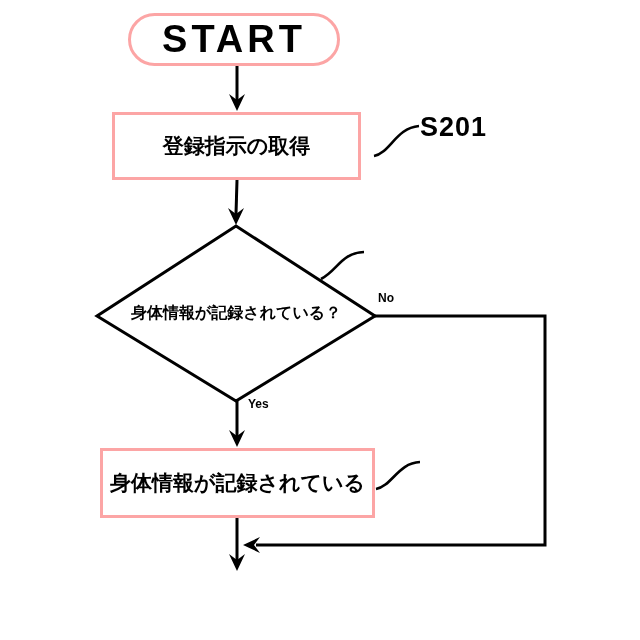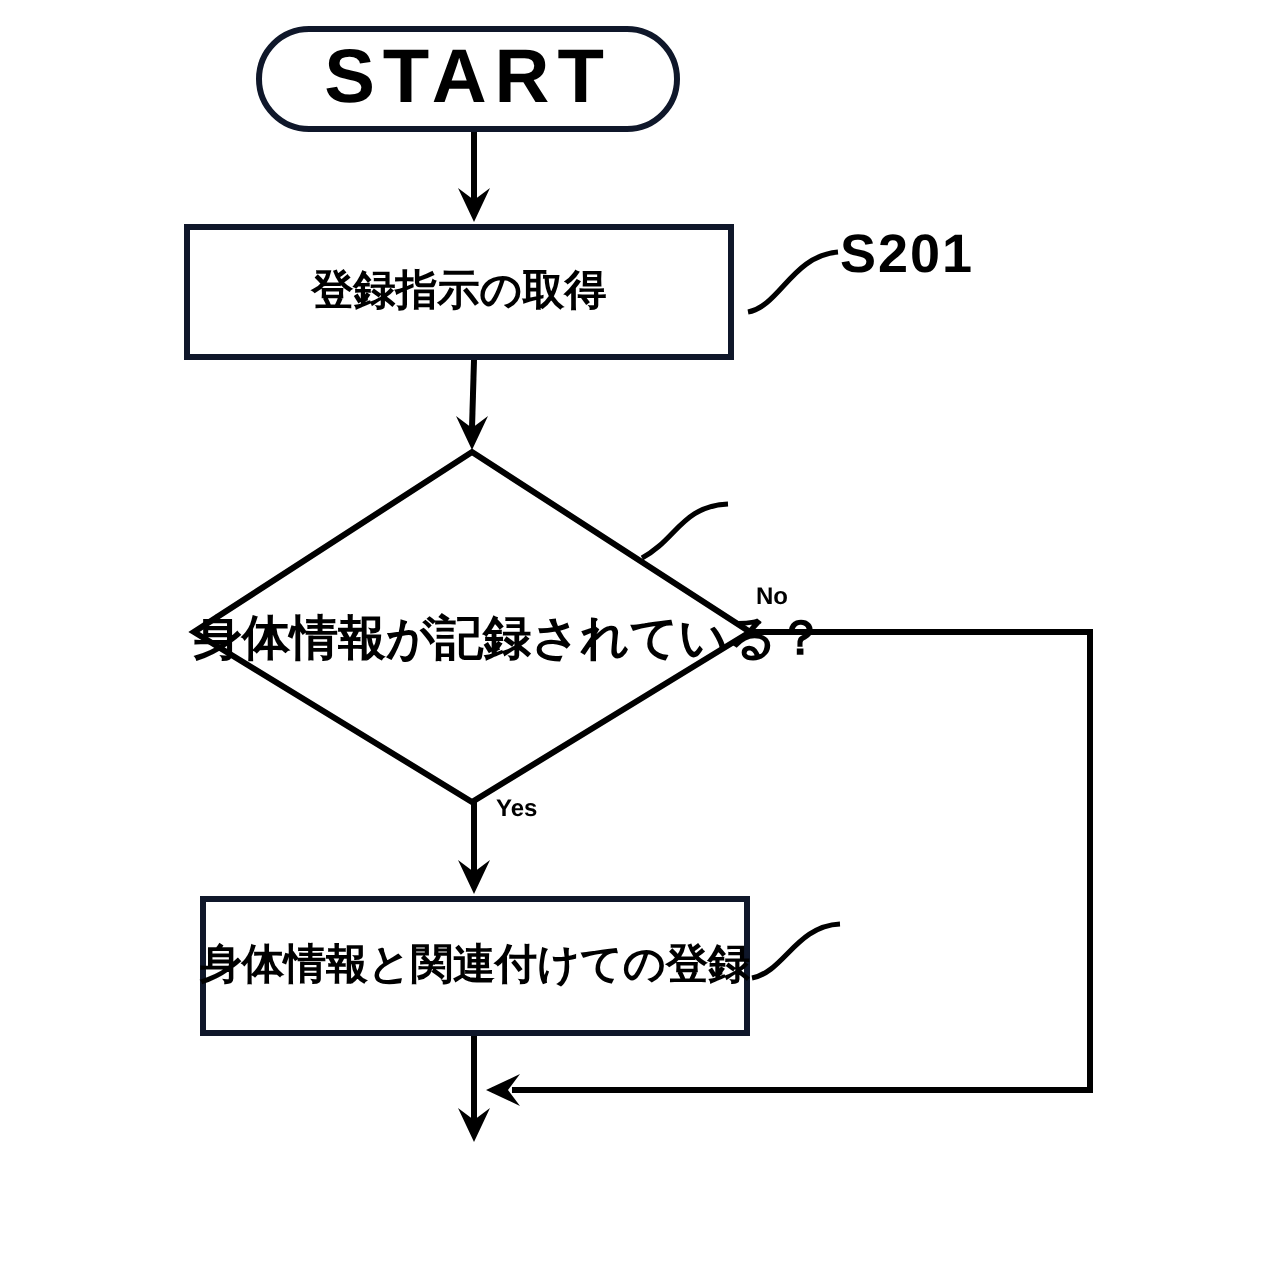--- a/index.html
+++ b/index.html
@@ -17,50 +17,50 @@
     overflow: hidden;
   }
   #wires {
     position: absolute;
     left: 0; top: 0;
     width: 640px; height: 640px;
   }
   .node {
     position: absolute;
     box-sizing: border-box;
-    border: 3px solid #0f172a;
+    border: 3px solid #fca5a5;
     background: #fff;
     display: flex;
     align-items: center;
     justify-content: center;
     text-align: center;
   }
   .terminator {
     font-size: 38px;
     font-weight: 600;
     letter-spacing: 4px;
   }
   #node-start { left: 128px; top: 13px;  width: 212px; height: 53px; border-radius: 27px; }
   #node-end   { left: 128px; top: 573px; width: 220px; height: 52px; border-radius: 26px; }
-  #node-s201  { left: 92px; top: 112px; width: 275px; height: 68px; align-items: center; }
+  #node-s201  { left: 112px; top: 112px; width: 249px; height: 68px; align-items: center; }
   #node-s203  { left: 100px; top: 448px; width: 275px; height: 70px; }
   .process-label {
     font-size: 21px;
     font-weight: 600;
     letter-spacing: 0px;
     line-height: 1.2;
     padding: 0 4px;
     white-space: nowrap;
   }
   .decision-label {
     position: absolute;
     left: 97px; top: 303px;
     width: 278px;
     text-align: center;
-    font-size: 24px;
+    font-size: 16px;
     font-weight: 600;
     white-space: nowrap;
   }
   .step-label {
     position: absolute;
     font-size: 27px;
     font-weight: 600;
     letter-spacing: 1px;
     white-space: nowrap;
   }
@@ -114,21 +114,21 @@
     <span>START</span>
   </div>
 
   <div class="node" id="node-s201">
     <span class="process-label">登録指示の取得</span>
   </div>
 
   <div class="decision-label">身体情報が記録されている？</div>
 
   <div class="node" id="node-s203">
-    <span class="process-label">身体情報と関連付けての登録</span>
+    <span class="process-label">身体情報が記録されている</span>
   </div>
 
 
   <div class="step-label" id="step-s201">S201</div>
 
   <div class="branch-label" id="branch-no">No</div>
   <div class="branch-label" id="branch-yes">Yes</div>
 
 </div>
 

